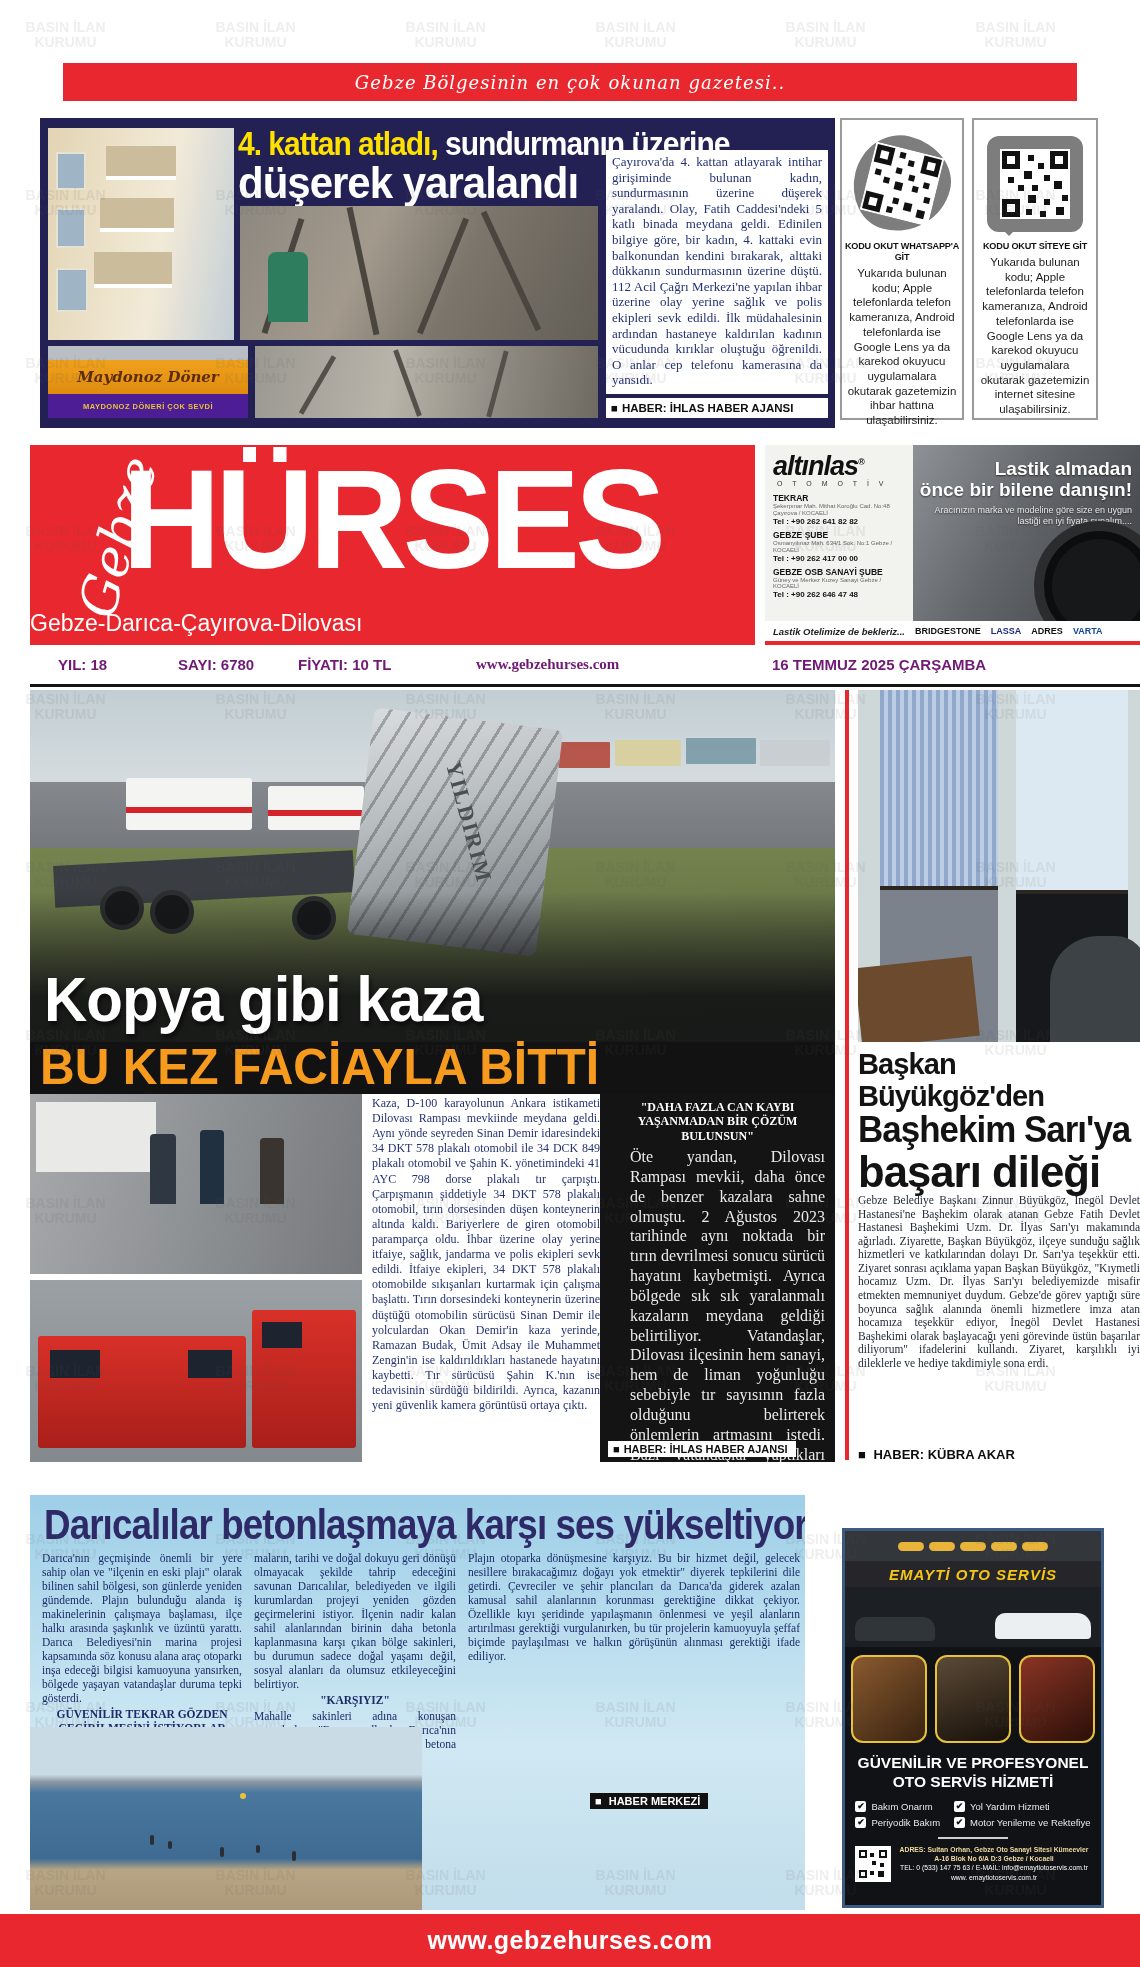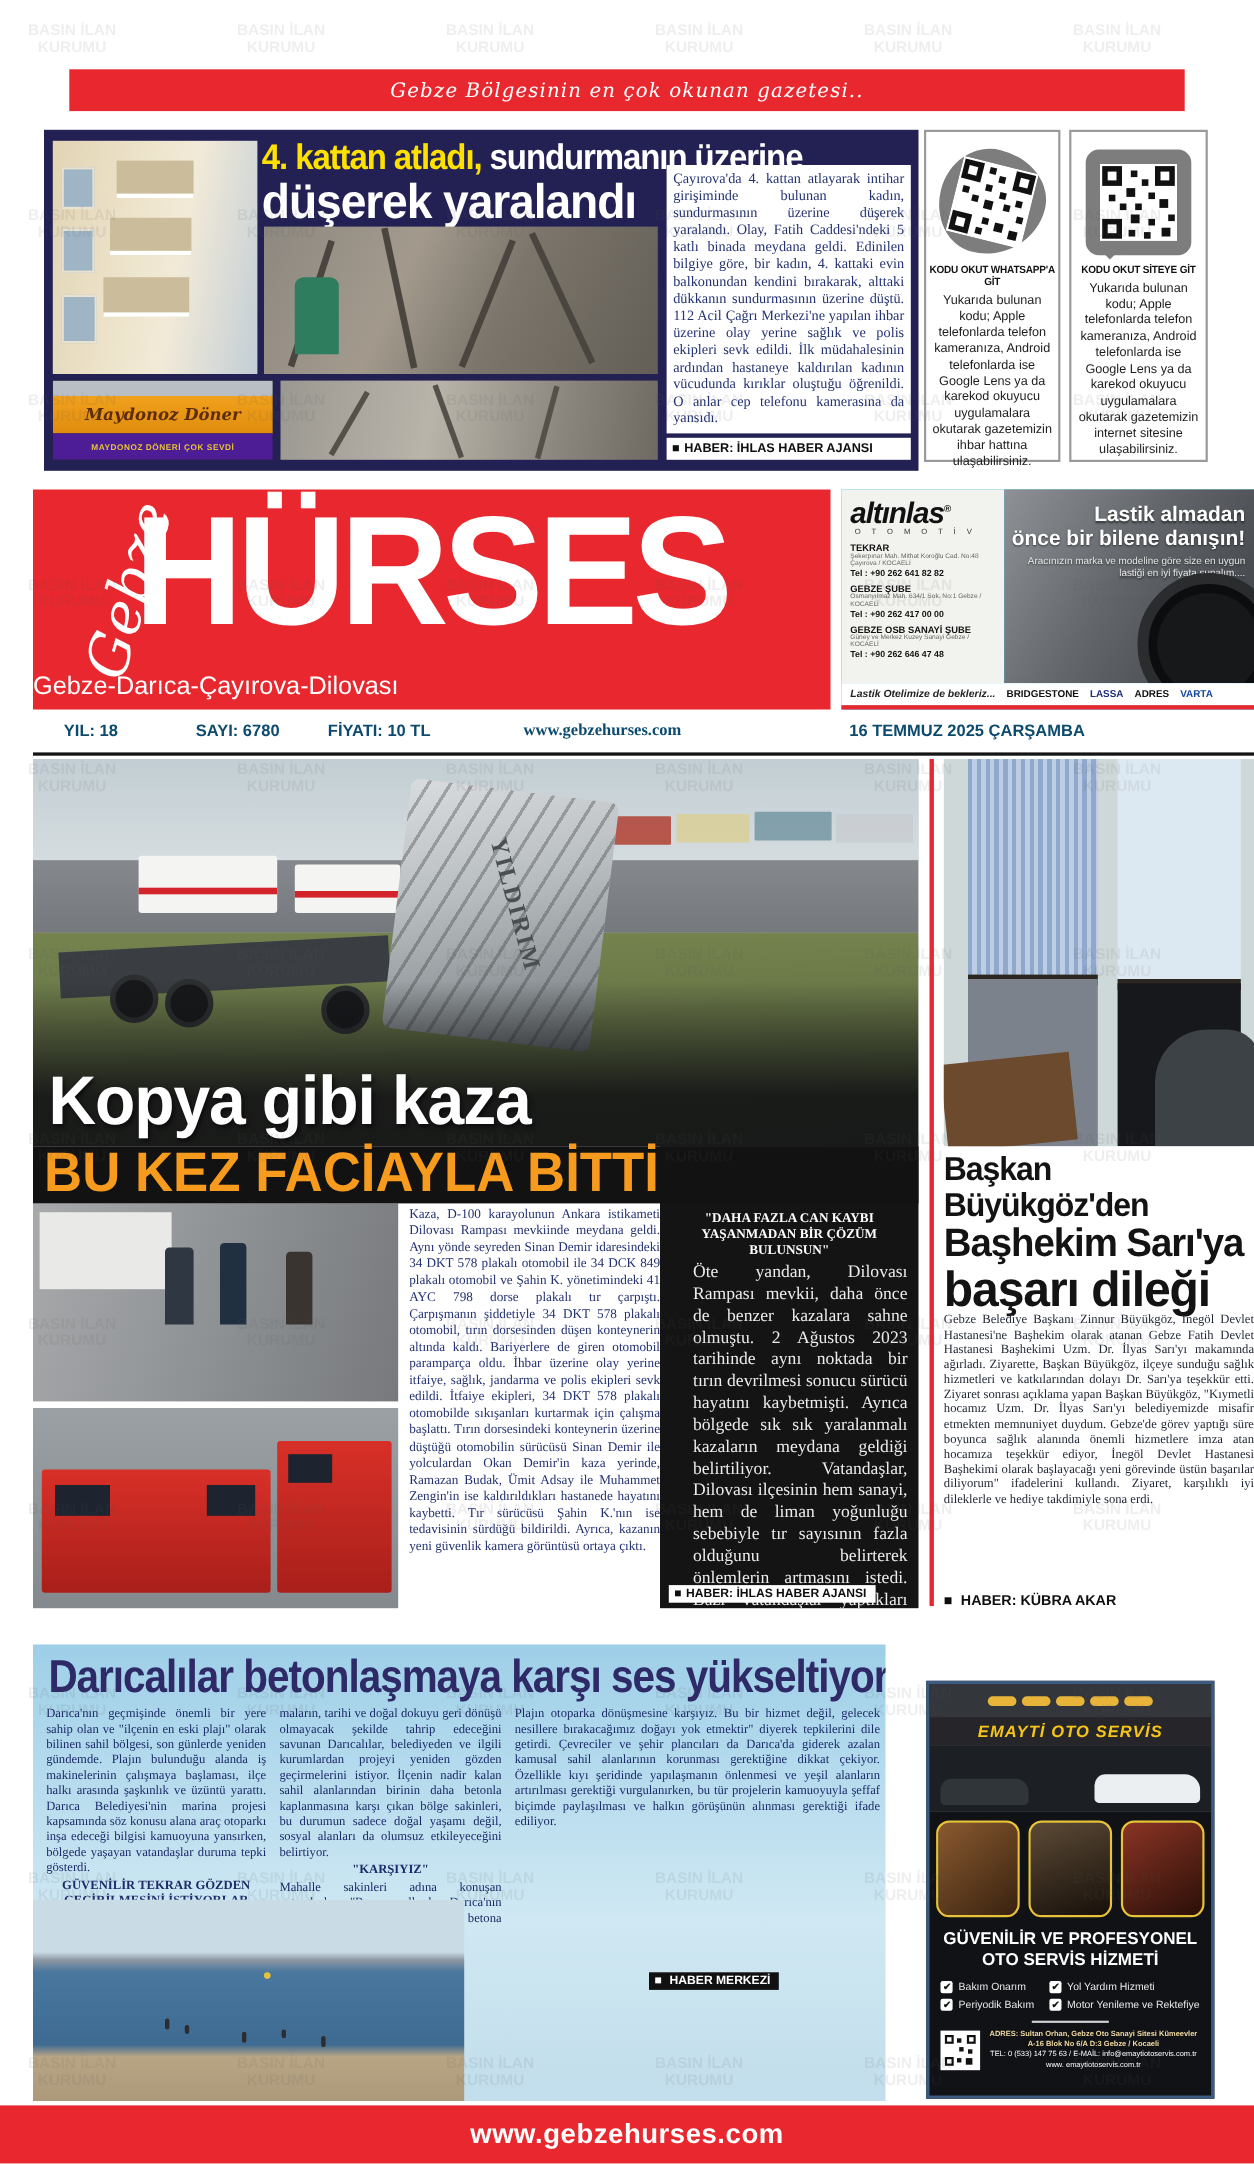--- a/index.html
+++ b/index.html
@@ -61,21 +61,21 @@
 
   
   .masthead{left:30px;top:445px;width:725px;height:200px;background:#e8282e;overflow:hidden;}
   .gebze-script{position:absolute;left:6px;top:62px;color:#fff;font-family:"DejaVu Serif",serif;
       font-style:italic;font-size:52px;transform:rotate(-74deg);transform-origin:center;}
   .mh-title{position:absolute;left:92px;top:-6px;width:630px;color:#fff;font-weight:bold;font-size:134px;
       letter-spacing:-5px;transform:scale(1.02,1.05);transform-origin:left top;}
   .mh-sub{position:absolute;left:0;bottom:8px;width:100%;text-align:left;color:#fff;font-size:23px;}
 
   
-  .tire-ad{left:765px;top:445px;width:375px;height:200px;background:#0ea5e9;border-bottom:4px solid #e8282e;box-sizing:border-box;}
+  .tire-ad{left:765px;top:445px;width:375px;height:200px;background:#8b5cf6;border-bottom:4px solid #e8282e;box-sizing:border-box;}
   .ta-left{position:absolute;left:0;top:0;width:148px;height:176px;background:#f2f2ee;padding:6px 8px;box-sizing:border-box;}
   .ta-logo{font-style:italic;font-weight:bold;font-size:27px;color:#111;letter-spacing:-1px;}
   .ta-logo sup{font-size:9px;}
   .ta-oto{font-size:7px;letter-spacing:4px;color:#333;margin:-2px 0 6px 4px;}
   .branch{margin-bottom:4px;}
   .branch .bn{font-weight:bold;font-size:8.5px;color:#111;}
   .branch .ba{font-size:6px;color:#666;line-height:1.15;}
   .branch .bt{font-weight:bold;font-size:8px;color:#111;}
   .ta-right{position:absolute;left:148px;top:0;width:227px;height:176px;overflow:hidden;
       background:linear-gradient(120deg,#8e9296 0%,#63676b 45%,#3c4044 100%);}
@@ -84,21 +84,21 @@
   .ta-slogan{position:absolute;right:8px;top:14px;text-align:right;color:#fff;font-weight:bold;
       font-size:19px;line-height:1.1;text-shadow:0 1px 2px rgba(0,0,0,.6);}
   .ta-slogan-sub{position:absolute;right:8px;top:60px;width:200px;text-align:right;color:#e6e6e6;
       font-size:9px;line-height:1.25;text-shadow:0 1px 2px rgba(0,0,0,.6);}
   .ta-strip{position:absolute;left:0;top:176px;width:375px;height:20px;background:#fff;display:flex;
       align-items:center;gap:10px;padding:0 8px;box-sizing:border-box;}
   .ta-note{font-size:9.5px;font-style:italic;font-weight:bold;color:#222;white-space:nowrap;}
   .ta-brand{font-size:9px;font-weight:bold;color:#111;white-space:nowrap;}
 
   
-  .info-bar{left:30px;top:652px;width:1110px;height:28px;color:#0c4a6e;font-weight:bold;font-size:15px;}
+  .info-bar{left:30px;top:652px;width:1110px;height:28px;color:#701a75;font-weight:bold;font-size:15px;}
   .info-bar span{position:absolute;top:4px;white-space:nowrap;}
   .rule{left:30px;top:684px;width:1110px;height:3px;background:#141414;}
 
   
   .main-photo{left:30px;top:690px;width:805px;height:352px;overflow:hidden;background:#b9c6cc;}
   .mp-sky{position:absolute;left:0;top:0;width:100%;height:92px;background:linear-gradient(#c2ced3,#d5dcdf);}
   .mp-road{position:absolute;left:0;top:92px;width:100%;height:66px;background:linear-gradient(#85898d,#75797d);}
   .mp-grass{position:absolute;left:0;top:158px;width:100%;height:194px;
       background:linear-gradient(100deg,#77855150 , transparent),linear-gradient(#74824e,#515f38);}
   .container-box{position:absolute;height:26px;border-radius:1px;opacity:.9;}

